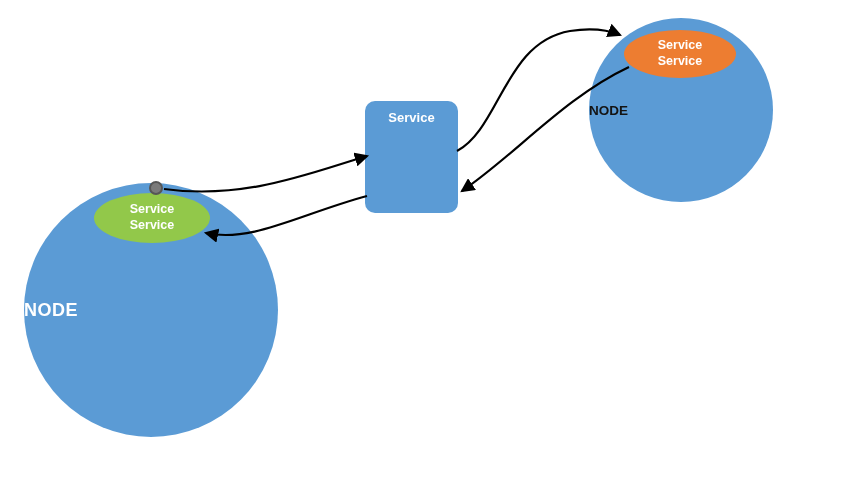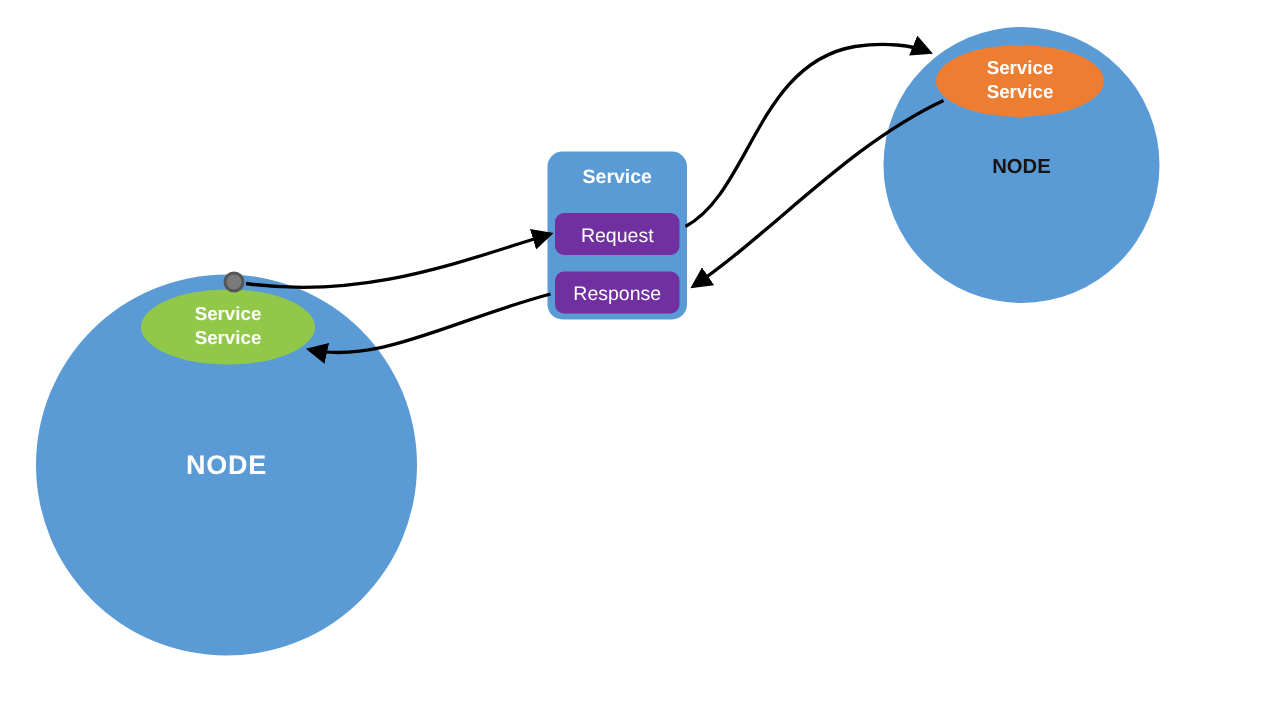--- a/index.html
+++ b/index.html
@@ -12,21 +12,20 @@
     font-family: "Liberation Sans", sans-serif;
     overflow: hidden;
   }
 
   .circle {
     position: absolute;
     border-radius: 50%;
     background: var(--node-blue, #5b9bd5);
     display: flex;
     align-items: center;
-    justify-content: center;
     z-index: 0;
   }
   #leftNode  { left: 24px;  top: 183px; width: 254px; height: 254px; }
   #rightNode { left: 589px; top: 18px;  width: 184px; height: 184px; }
 
   .node-label { font-weight: bold; }
   #leftNode .node-label  { color: var(--node-text-light, #ffffff); font-size: 18px; letter-spacing: .5px; }
   #rightNode .node-label { color: var(--node-text-dark, #141414);  font-size: 13.5px; }
 
   .ellipse {
@@ -119,22 +118,20 @@
     <span>Service</span>
   </div>
 
   <div class="ellipse" id="serverEllipse">
     <span>Service</span>
     <span>Service</span>
   </div>
 
   <div id="serviceBox">
     <div class="service-title">Service</div>
-    <div class="pill" id="requestPill">Request</div>
-    <div class="pill" id="responsePill">Response</div>
   </div>
 
   <svg id="arrowLayer" viewBox="0 0 854 480">
     <defs>
       <marker id="arrowhead" viewBox="0 0 10 10" refX="8.5" refY="5" markerWidth="6.5" markerHeight="6.5" orient="auto">
         <path d="M 0 0 L 10 5 L 0 10 z"></path>
       </marker>
     </defs>
 
     <path class="arrow" d="M 164 189 C 245 200, 310 173, 367 156" marker-end="url(#arrowhead)"></path>

